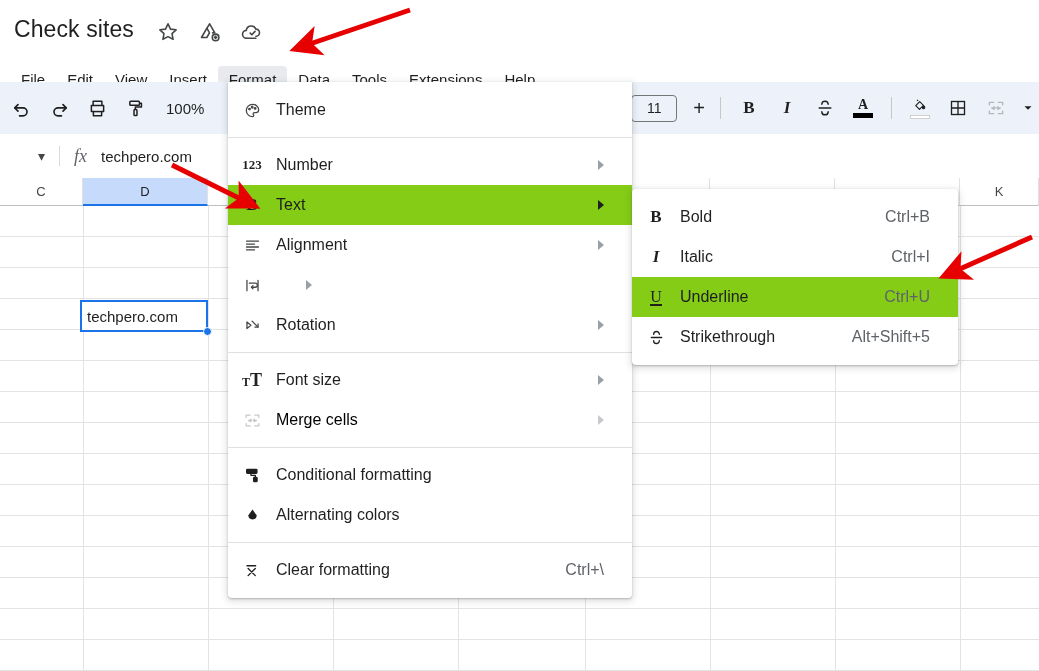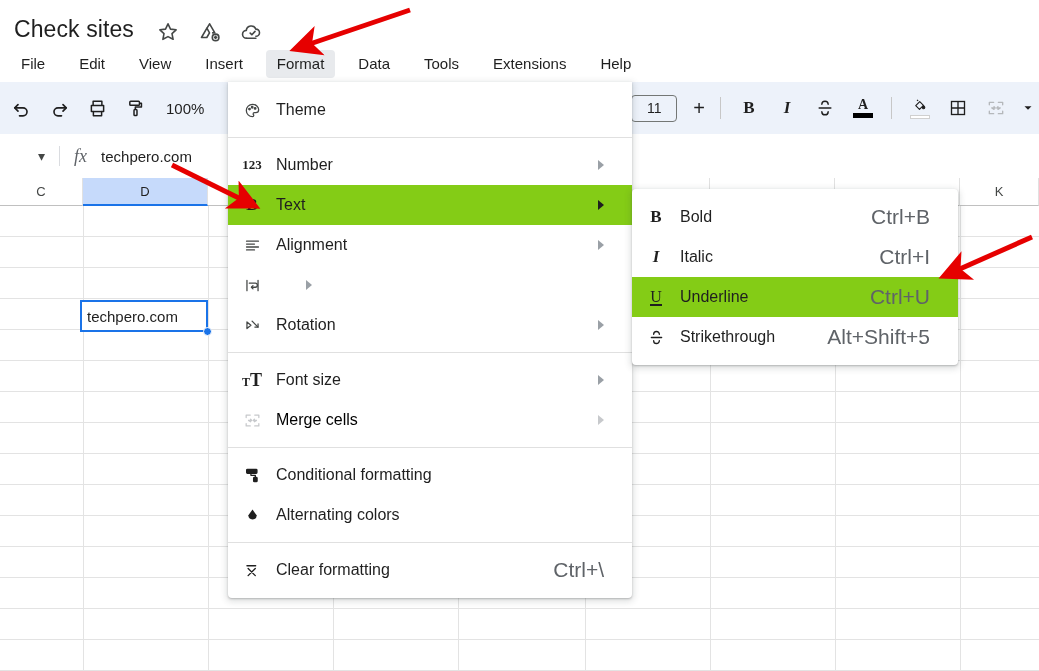--- a/index.html
+++ b/index.html
@@ -19,22 +19,22 @@
   .doc-title {
     position: absolute; left: 14px; top: 16px;
     font-size: 23px; color: #1f1f1f; letter-spacing: .1px;
     white-space: nowrap;
   }
   .title-icons { position: absolute; left: 156px; top: 20px; display: flex; gap: 18px; }
   .title-icons .ic { width: 24px; height: 24px; display: block; }
 
   
   .menubar {
-    position: absolute; left: 10px; top: 50px;
-    display: flex; align-items: center; gap: 12px;
+    position: absolute; left: 10px; top: 66px;
+    display: flex; align-items: center; gap: 0;
     font-size: 15px; color: #1f1f1f; justify-content: flex-end;
   }
   .menubar .mi {
     padding: 4px 11px 5px 11px;
     border-radius: 4px;
     white-space: nowrap;
     line-height: 19px;
   }
   .menubar .mi.active { background: #e8eaed; }
 
@@ -112,21 +112,21 @@
     white-space: nowrap;
   }
   .mrow.hl { background: #84cc16; }
   .mrow.disabled { color: #000000; }
   .mrow .micon {
     width: 48px; min-width: 48px; display: flex; align-items: center; justify-content: center;
     font-size: 15px; color: #444746;
   }
   .mrow.disabled .micon { color: #c7c9cc; }
   .mrow .mlabel { flex: 1 1 auto; }
-  .mrow .maccel { color: #5f6368; font-size: 21px; margin-left: 40px; }
+  .mrow .maccel { color: #5f6368; font-size: 16px; margin-left: 40px; }
   .mrow .marrow {
     margin-left: 30px; width: 0; height: 0;
     border-left: 6px solid #9aa0a6; border-top: 5px solid transparent; border-bottom: 5px solid transparent;
   }
   .mrow.hl .marrow { border-left-color: #1f1f1f; }
   .mrow.disabled .marrow { border-left-color: #c7c9cc; }
   .msep { height: 1px; background: #e0e0e0; margin: 7px 0; }
 
   .menu-format { left: 228px; top: 82px; width: 404px; }
   .menu-text  { left: 632px; top: 189px; width: 326px; }

